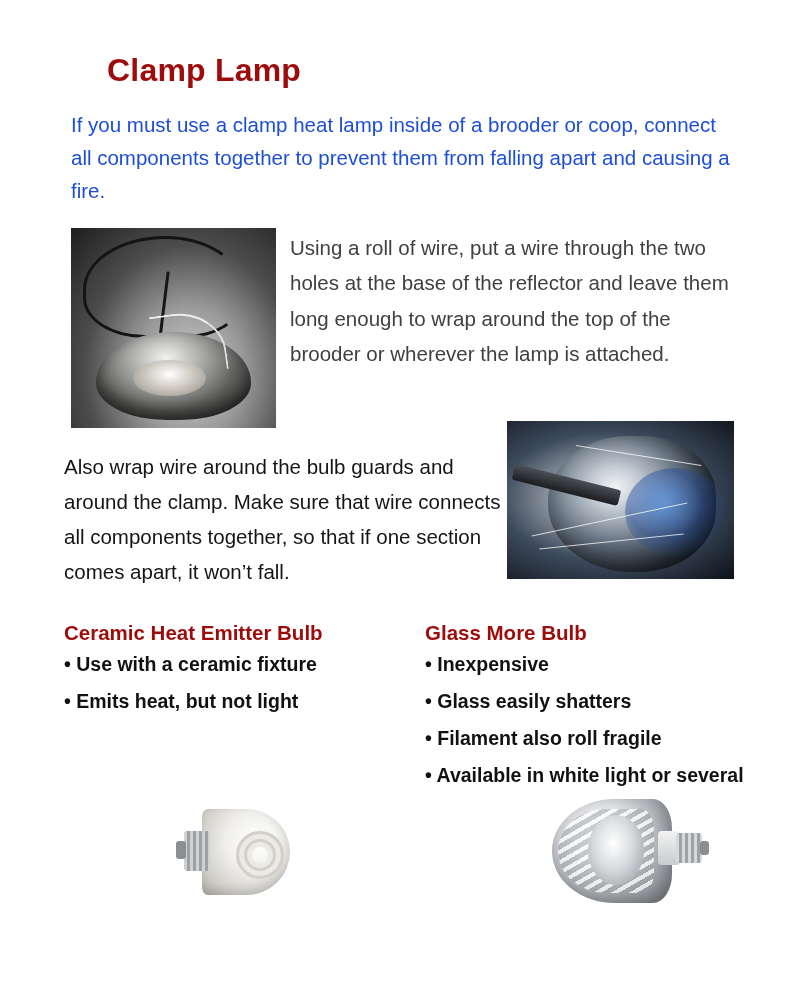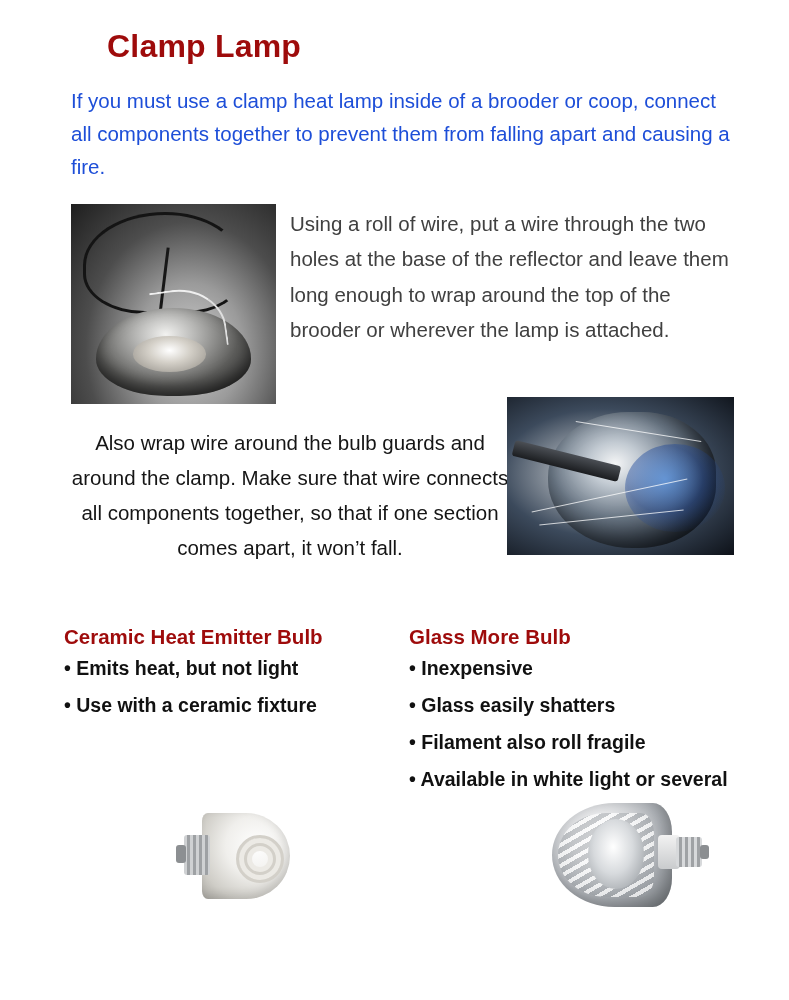--- a/index.html
+++ b/index.html
@@ -13,21 +13,21 @@
     font-family: "Liberation Sans", sans-serif;
     color: #111111;
     overflow: hidden;
     position: relative;
   }
   .page {
     position: relative;
     width: 789px;
     height: 1000px;
     box-sizing: border-box;
-    padding: 16px 55px 0 62px;
+    padding: 40px 55px 0 62px;
   }
 
   
   .title-small {
     color: #9e0b0b;
     font-size: 32px;
     font-weight: bold;
     letter-spacing: 0.2px;
     line-height: 1;
     margin: 14px 0 0 45px;
@@ -128,21 +128,20 @@
     line-height: 1.72;
     color: #404040;
     padding-top: 2px;
   }
 
   
   .sec2 {
     position: relative;
     margin-top: 18px;
     min-height: 156px;
-    text-align: center;
   }
   .photo-2 {
     position: absolute;
     right: 0;
     top: -28px;
     width: 227px;
     height: 158px;
     background:
       radial-gradient(ellipse at 42% 48%, #e7e7e7 0%, #9fa6ae 22%, #3c4a5c 55%, #0d1118 100%),
       linear-gradient(120deg, #1c2430 0%, #2a3442 50%, #10161d 100%);
@@ -190,21 +189,22 @@
     width: 452px;
     font-size: 20.5px;
     line-height: 1.72;
     color: #151515;
     margin-left: 2px;
   }
 
   
   .cols {
     display: flex;
-    margin-top: 44px;
+    margin-top: 16px;
+    gap: 16px;
   }
   .col {
     flex: 0 0 auto;
   }
   .col-left { width: 345px; margin-left: 2px; }
   .col-right { width: 360px; }
   .col-head {
     color: #9e0b0b;
     font-size: 20.5px;
     font-weight: bold;
@@ -373,22 +373,22 @@
       <div class="w2"></div>
       <div class="w3"></div>
     </div>
     <p class="sec2-text">Also wrap wire around the bulb guards and around the clamp.  Make sure that wire connects all components together, so that if one section comes apart, it won’t fall.</p>
   </div>
 
   <div class="cols">
     <div class="col col-left">
       <div class="col-head">Ceramic Heat Emitter Bulb</div>
       <ul class="bullets">
+        <li>Use with a ceramic fixture</li>
         <li>Emits heat, but not light</li>
-        <li>Use with a ceramic fixture</li>
       </ul>
     </div>
     <div class="col col-right">
       <div class="col-head">Glass More Bulb</div>
       <ul class="bullets">
         <li>Inexpensive</li>
         <li>Glass easily shatters</li>
         <li>Filament also roll fragile</li>
         <li>Available in white light or several</li>
       </ul>

